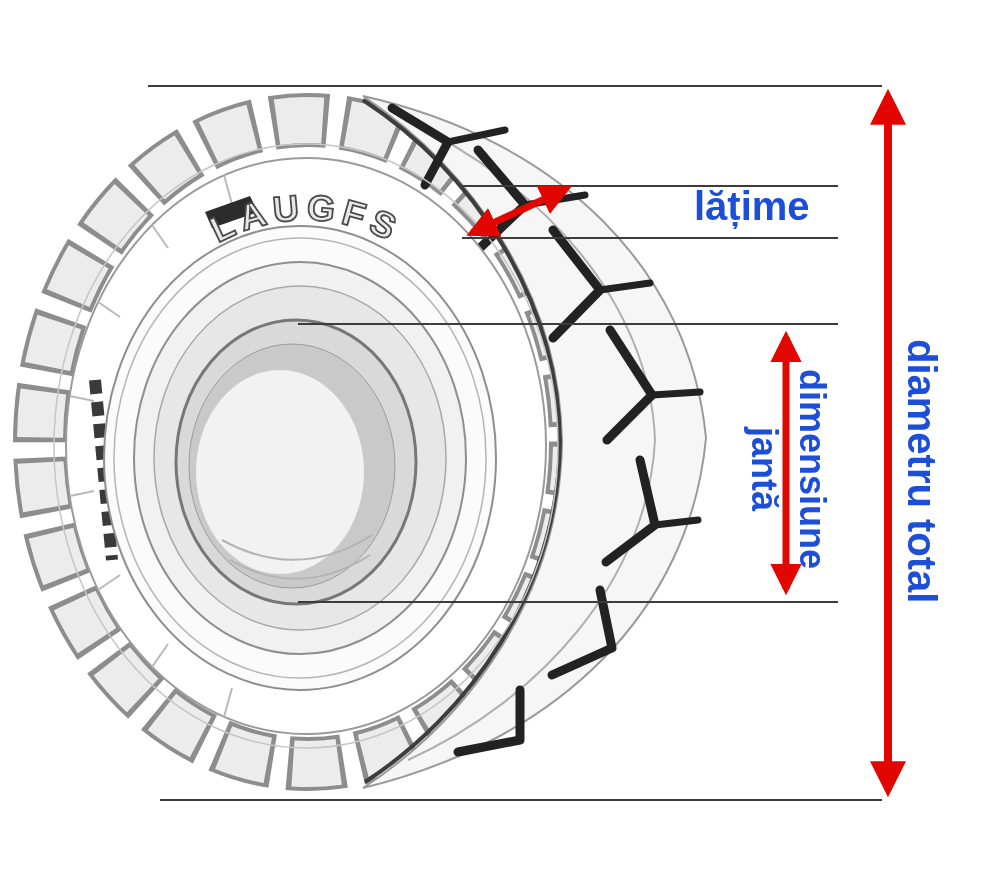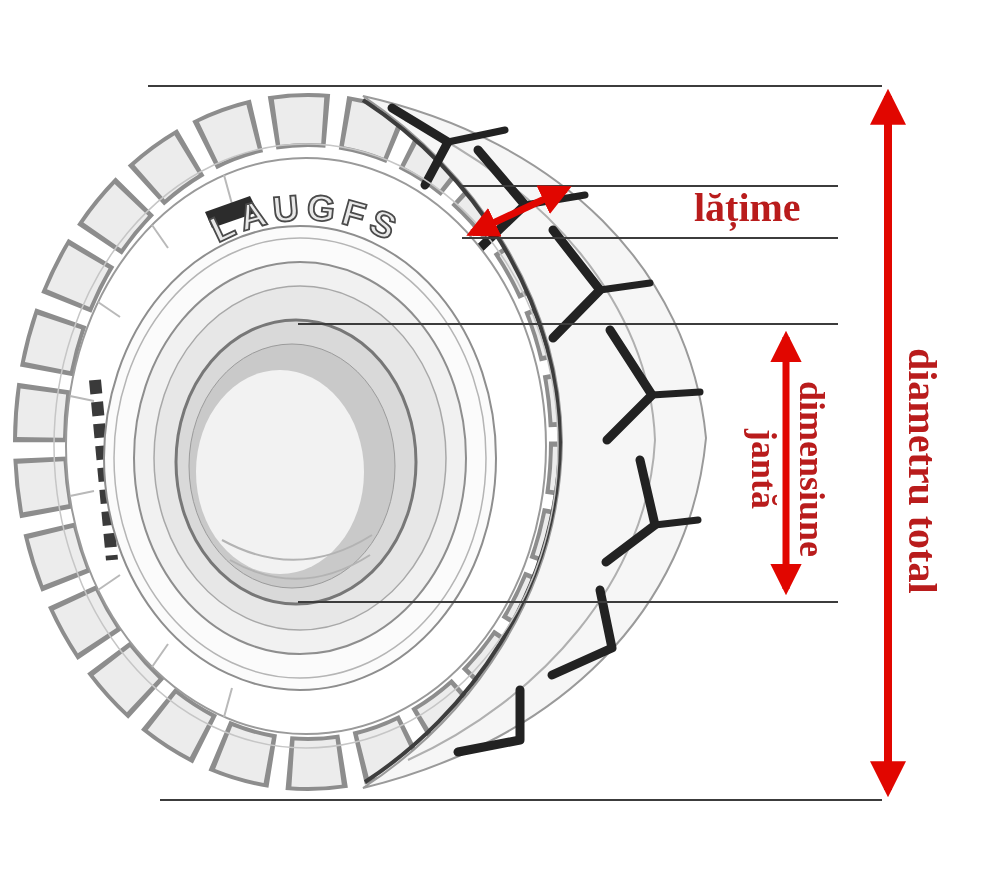--- a/index.html
+++ b/index.html
@@ -1,19 +1,19 @@
 <!DOCTYPE html>
 <html><head>
 <meta charset="utf-8">
 <style>
   html,body{margin:0;padding:0;background:#ffffff;}
   body{font-family:"Liberation Sans","DejaVu Sans",sans-serif;}
   #stage{position:relative;width:1000px;height:889px;background:#ffffff;overflow:hidden;}
   #stage svg{position:absolute;left:0;top:0;}
-  .label{position:absolute;font-weight:bold;color:#b91c1c;white-space:nowrap;font-family:Liberation Serif, serif;}
+  .label{position:absolute;font-weight:bold;color:#1d4ed8;white-space:nowrap;}
   #width-label{left:694px;top:184px;font-size:40px;}
   #rim-label{left:740px;top:328px;height:282px;writing-mode:vertical-rl;font-size:36px;font-weight:bold;line-height:48px;}
   #rim-label div{text-align:center;}
   #diameter-label{left:899px;top:308px;height:326px;writing-mode:vertical-rl;font-size:40px;text-align:center;}
 </style>
 </head>
 <body>
 
 <div id="stage">
 

